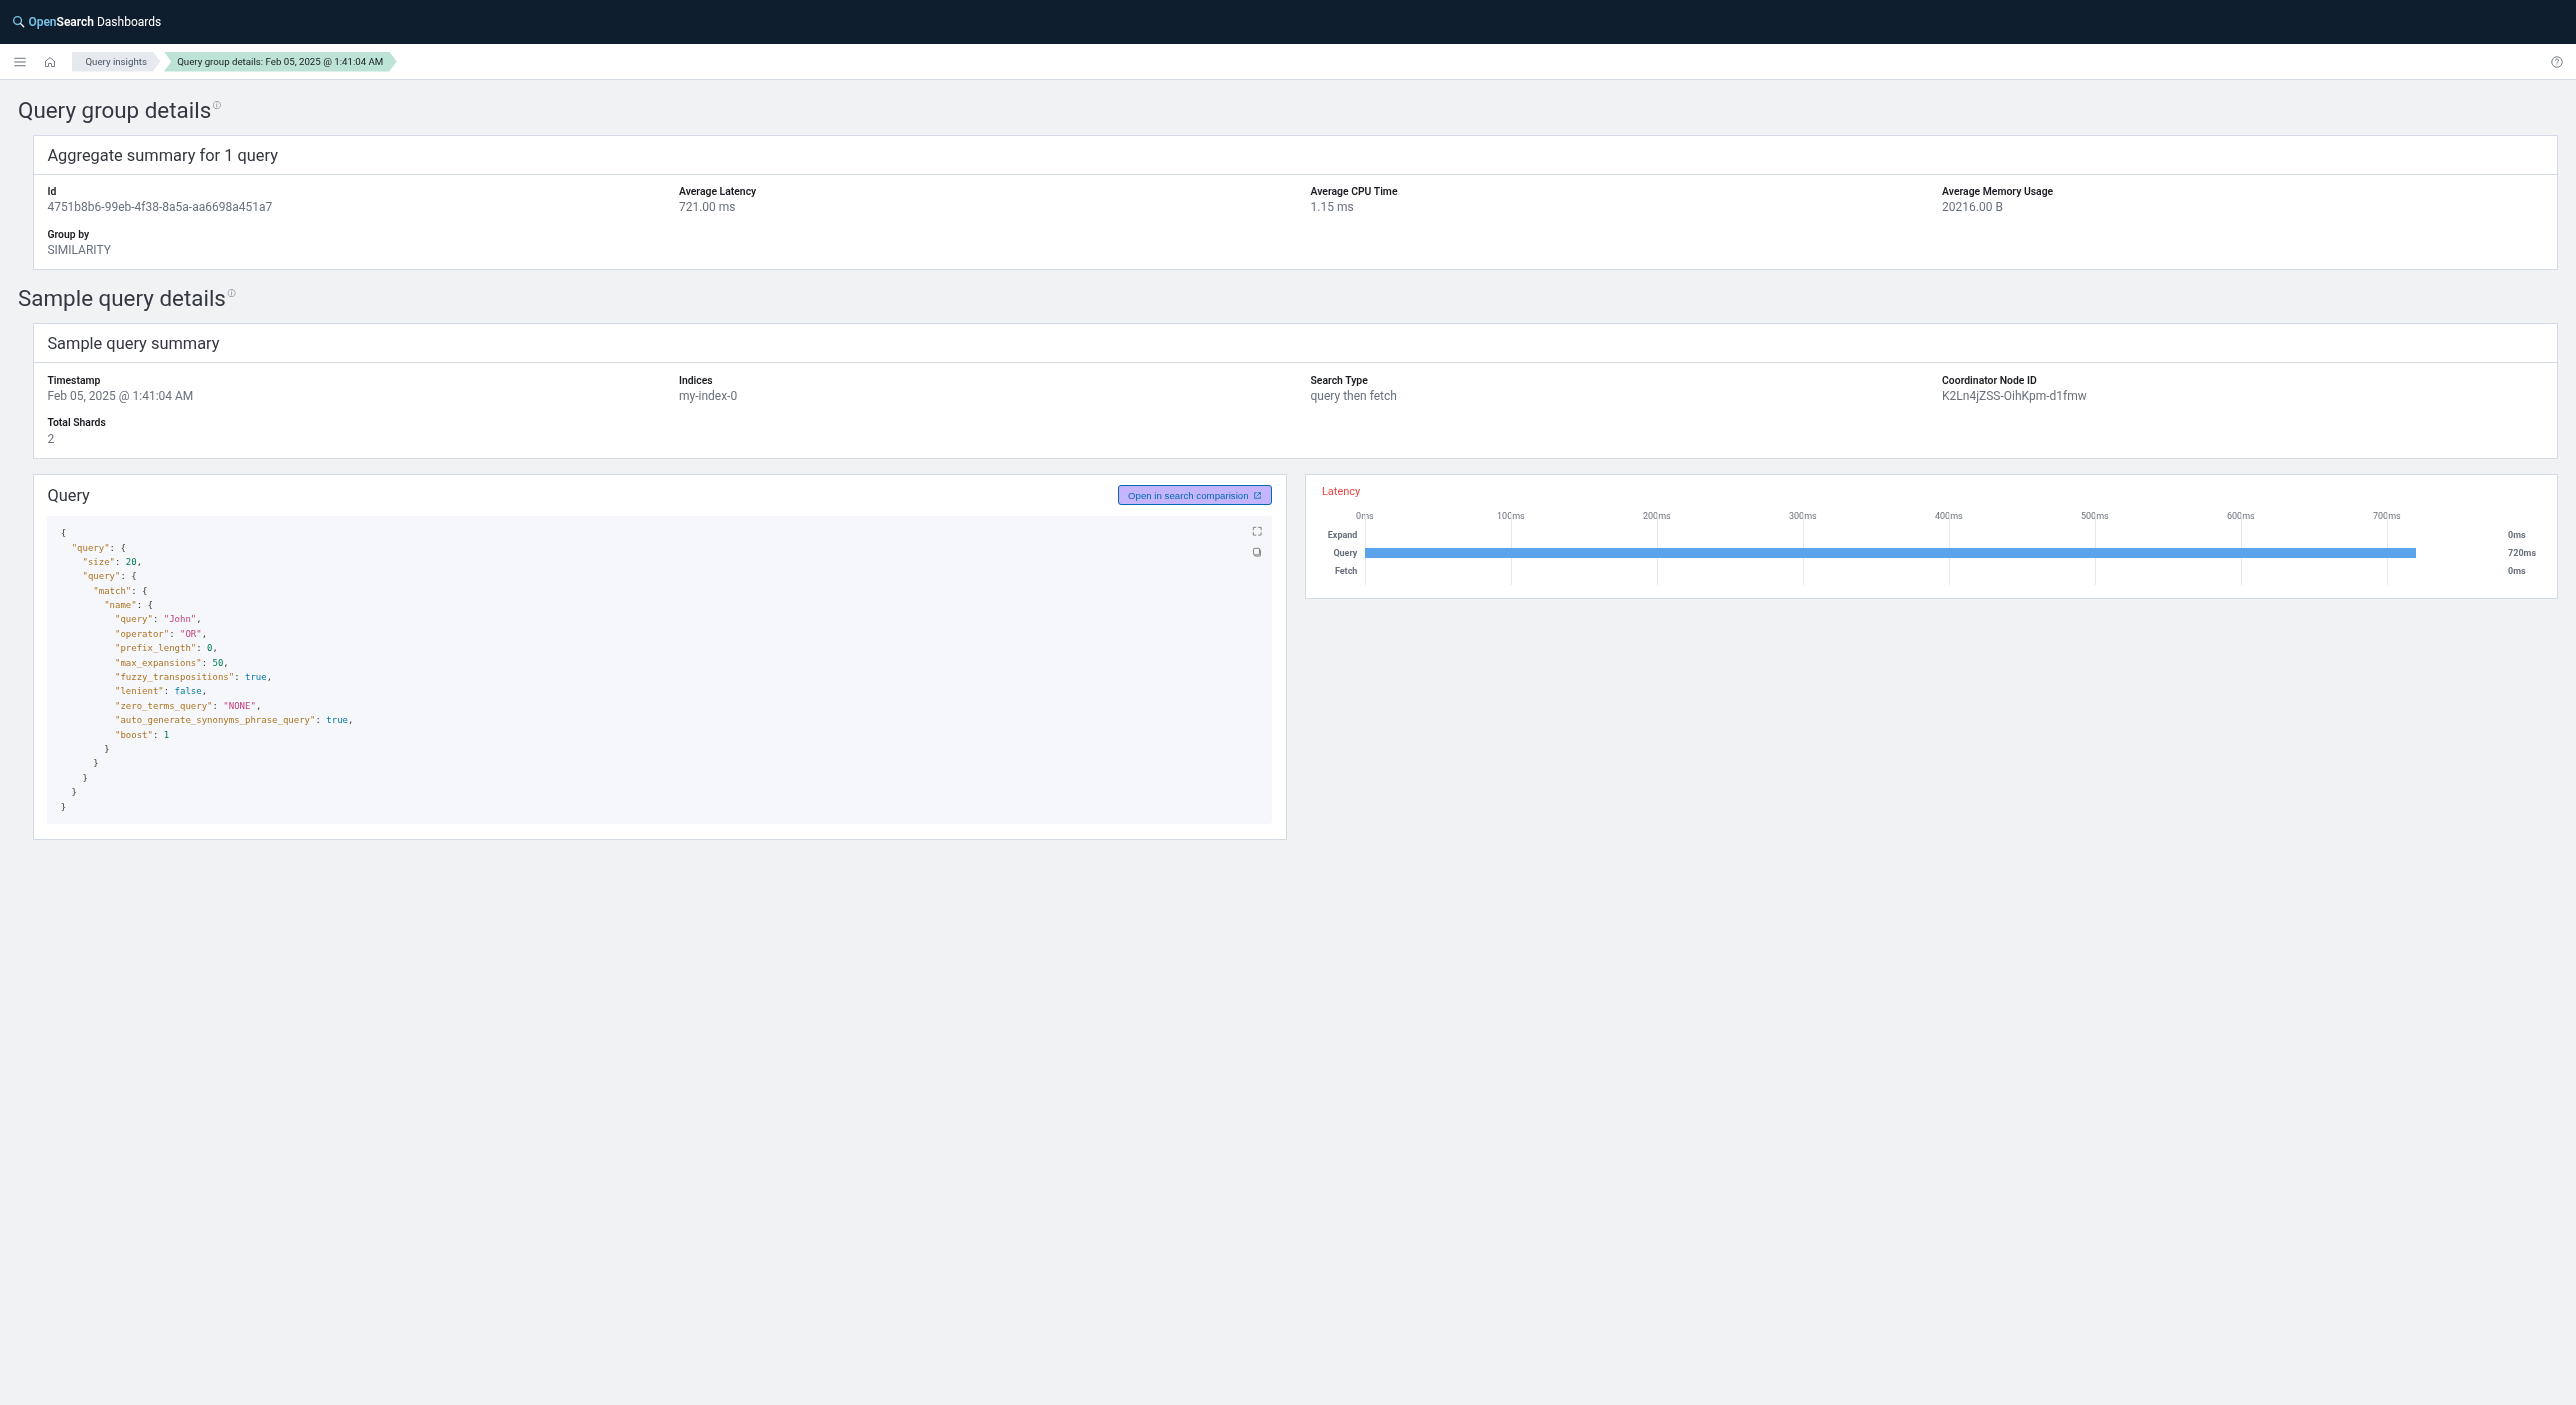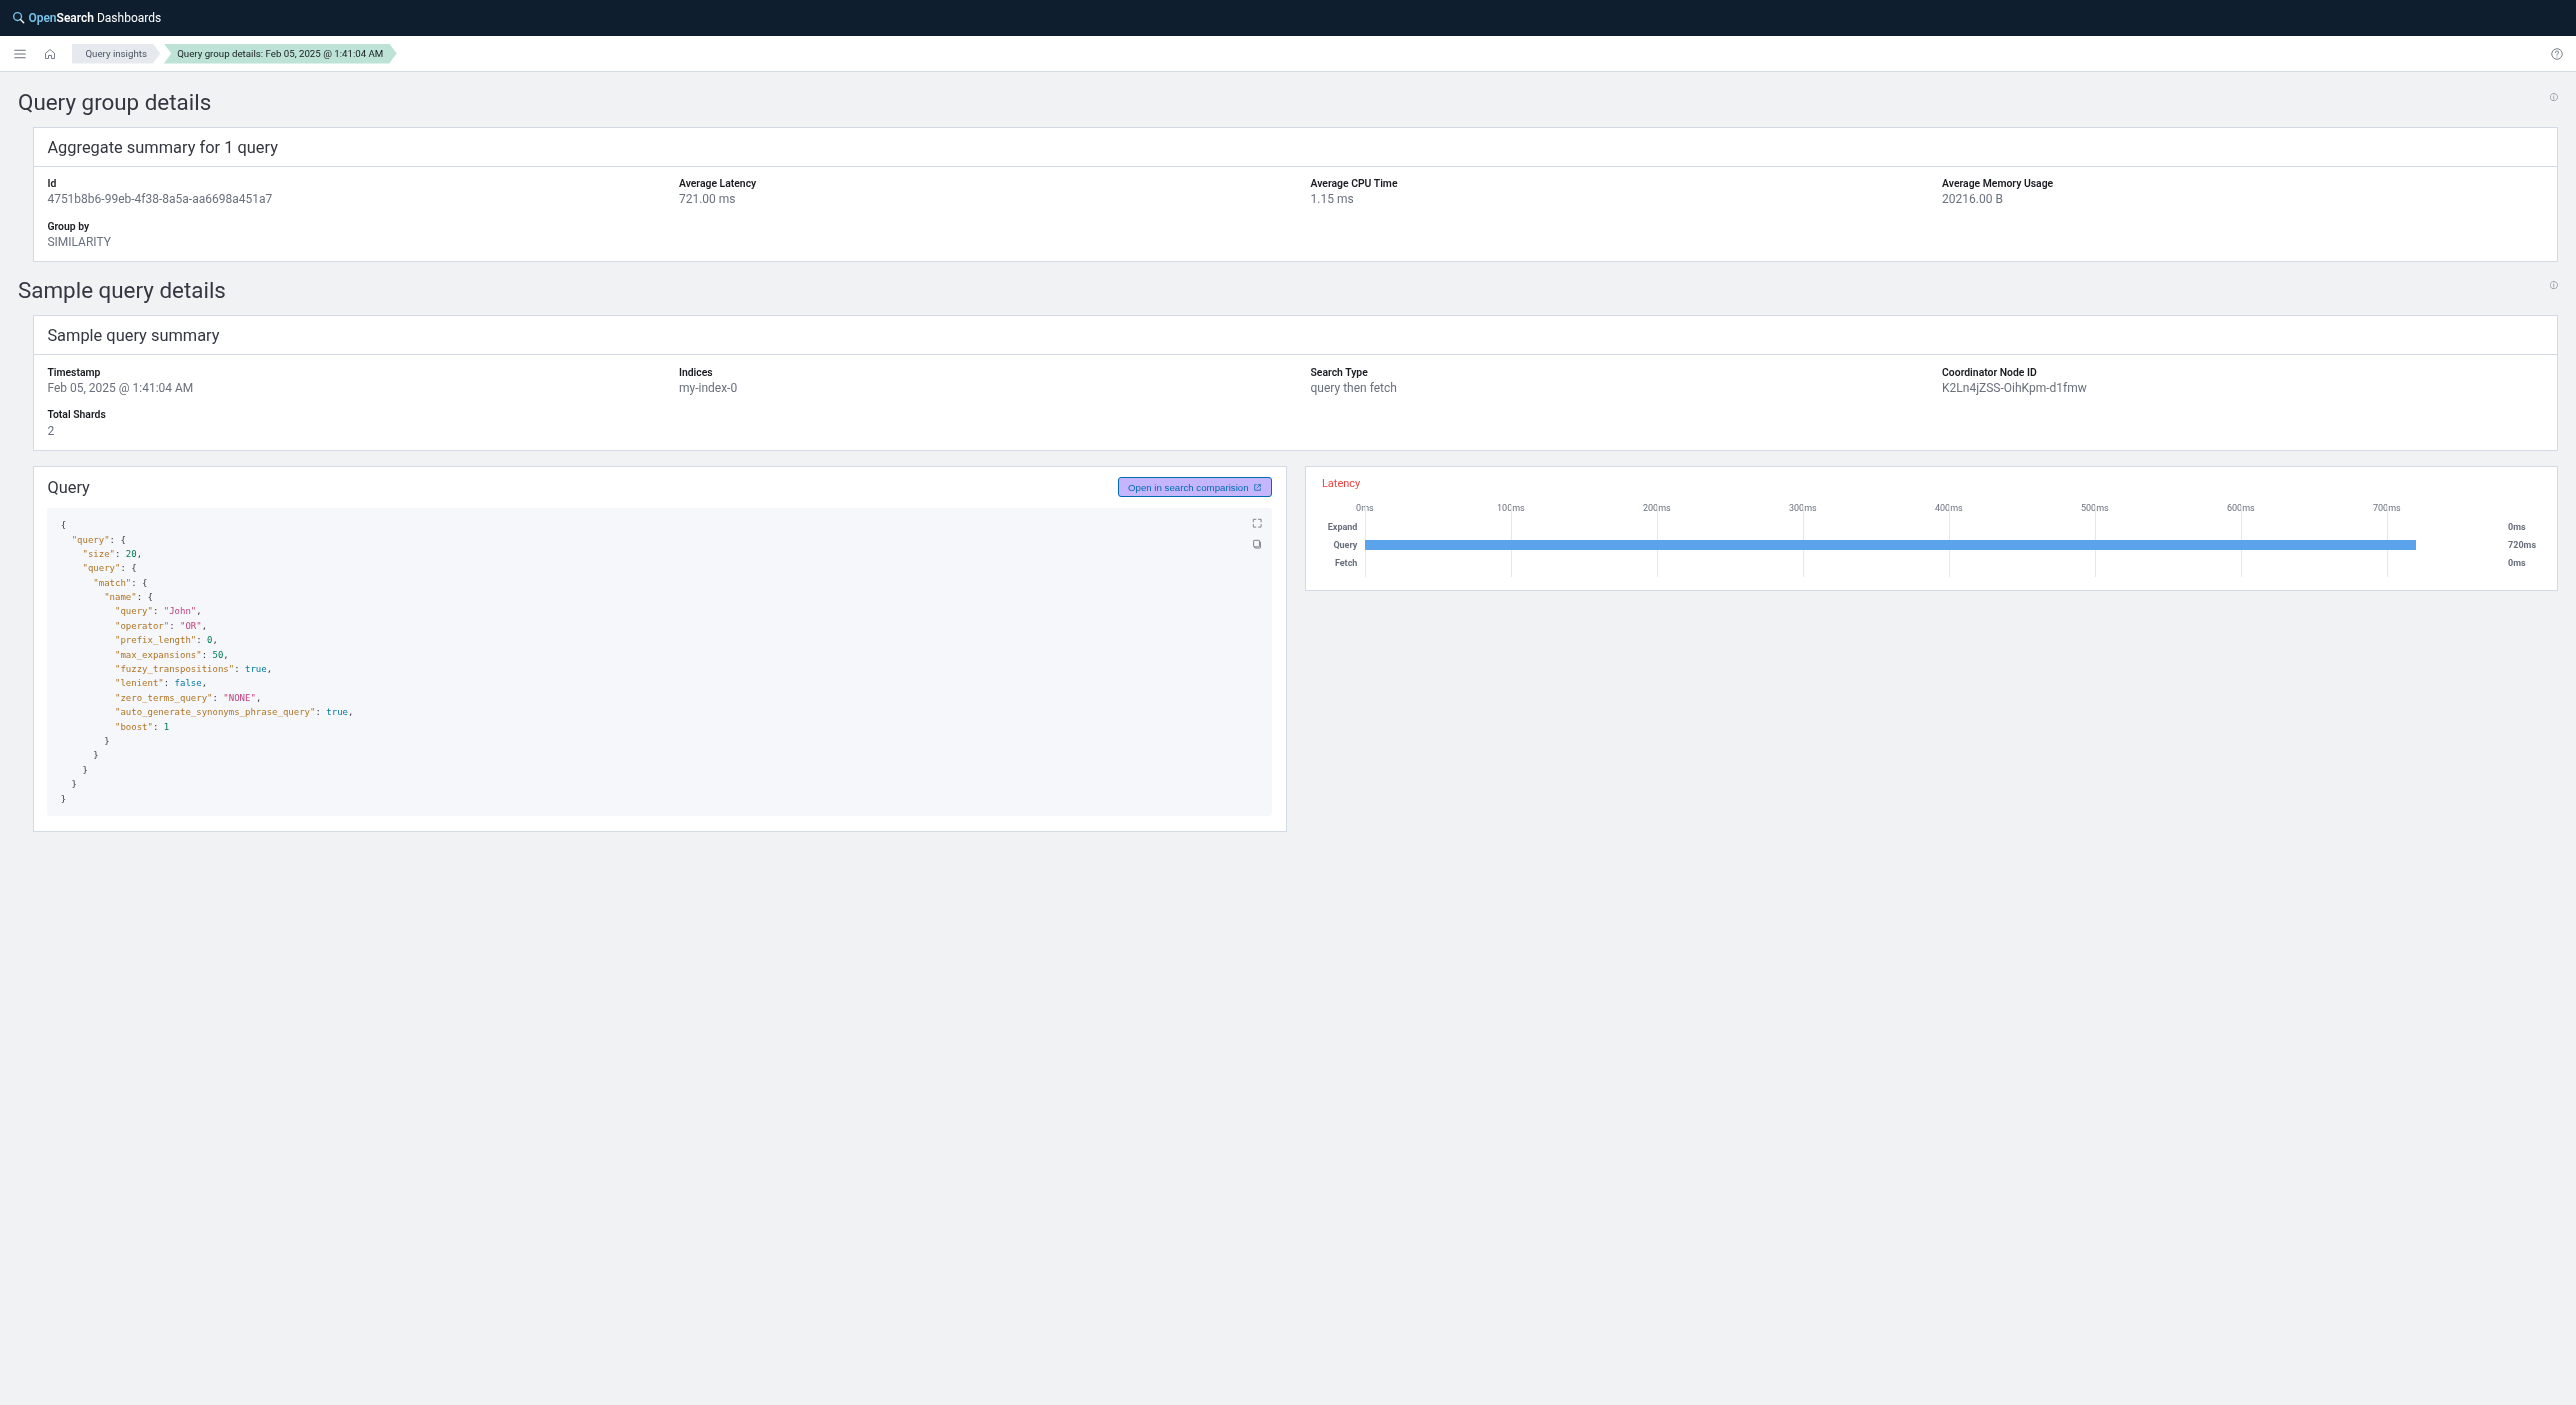--- a/index.html
+++ b/index.html
@@ -11,21 +11,21 @@
       font-family: -apple-system, BlinkMacSystemFont, "Segoe UI", Roboto, Helvetica, Arial, sans-serif;
       background-color: #f0f2f4;
       color: #343741;
       font-size: 10.4px;
     }
     
     
     .top-header {
       background-color: #0f1e2e;
       color: #fff;
-      height: 36px;
+      height: 44px;
       display: flex;
       padding: 0 12px;
     }
     .logo-group {
       display: flex;
       align-items: center;
       gap: 3px;
     }
     .logo-icon {
       width: 13.4px;
@@ -100,21 +100,20 @@
     .main-content {
       padding: 9px 18px 22.4px 18px;
     }
     .section-title {
       font-size: 22.4px;
       font-weight: 400;
       color: #343741;
       margin: 7.5px 0 12px 0;
       display: flex;
       align-items: flex-start;
-      justify-content: space-between;
     }
     .section-title sup {
       font-size: 8.2px;
       margin-left: 1.5px;
       color: #69707d;
       position: relative;
       top: 3px;
     }
     
     

